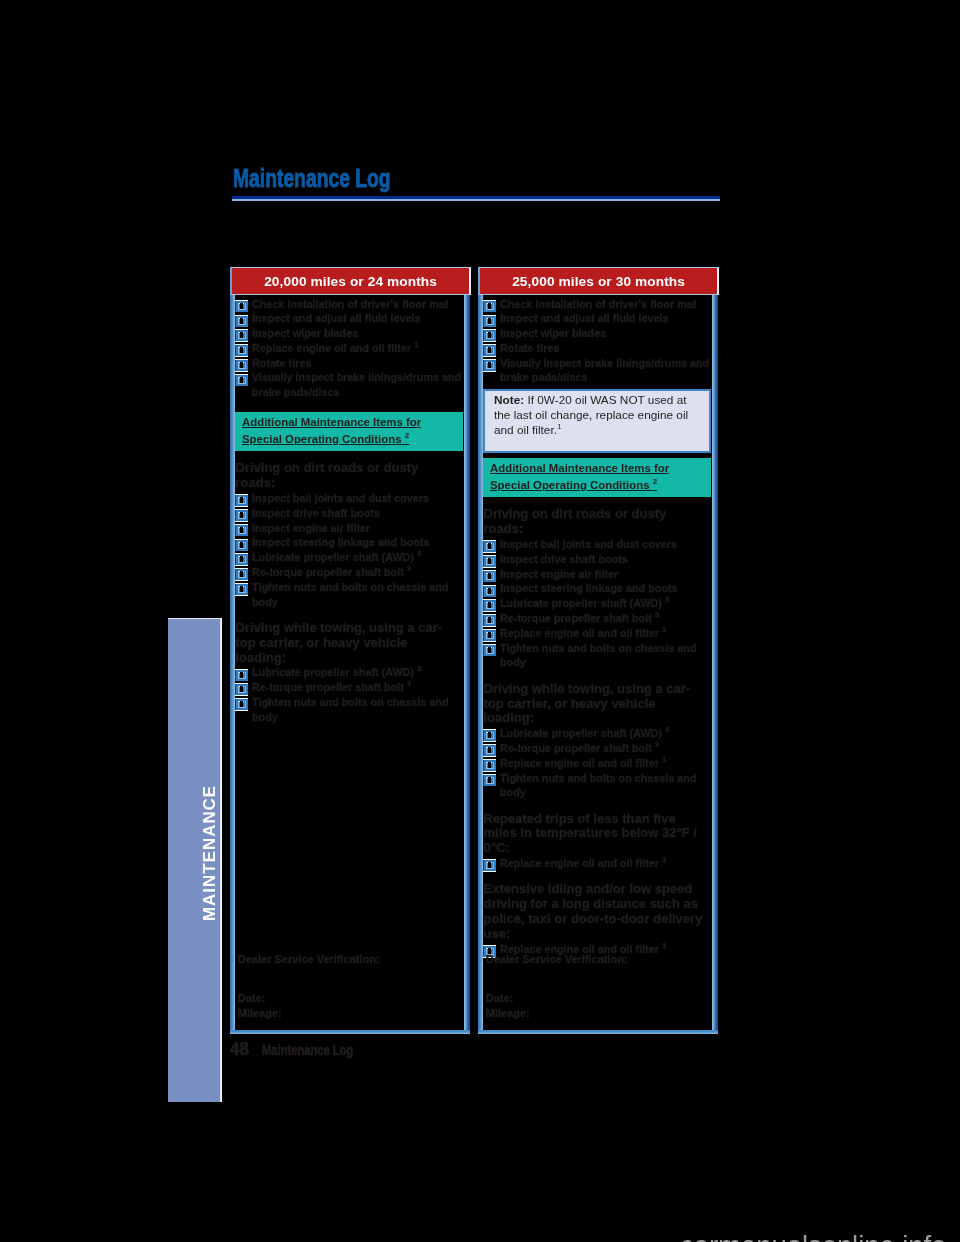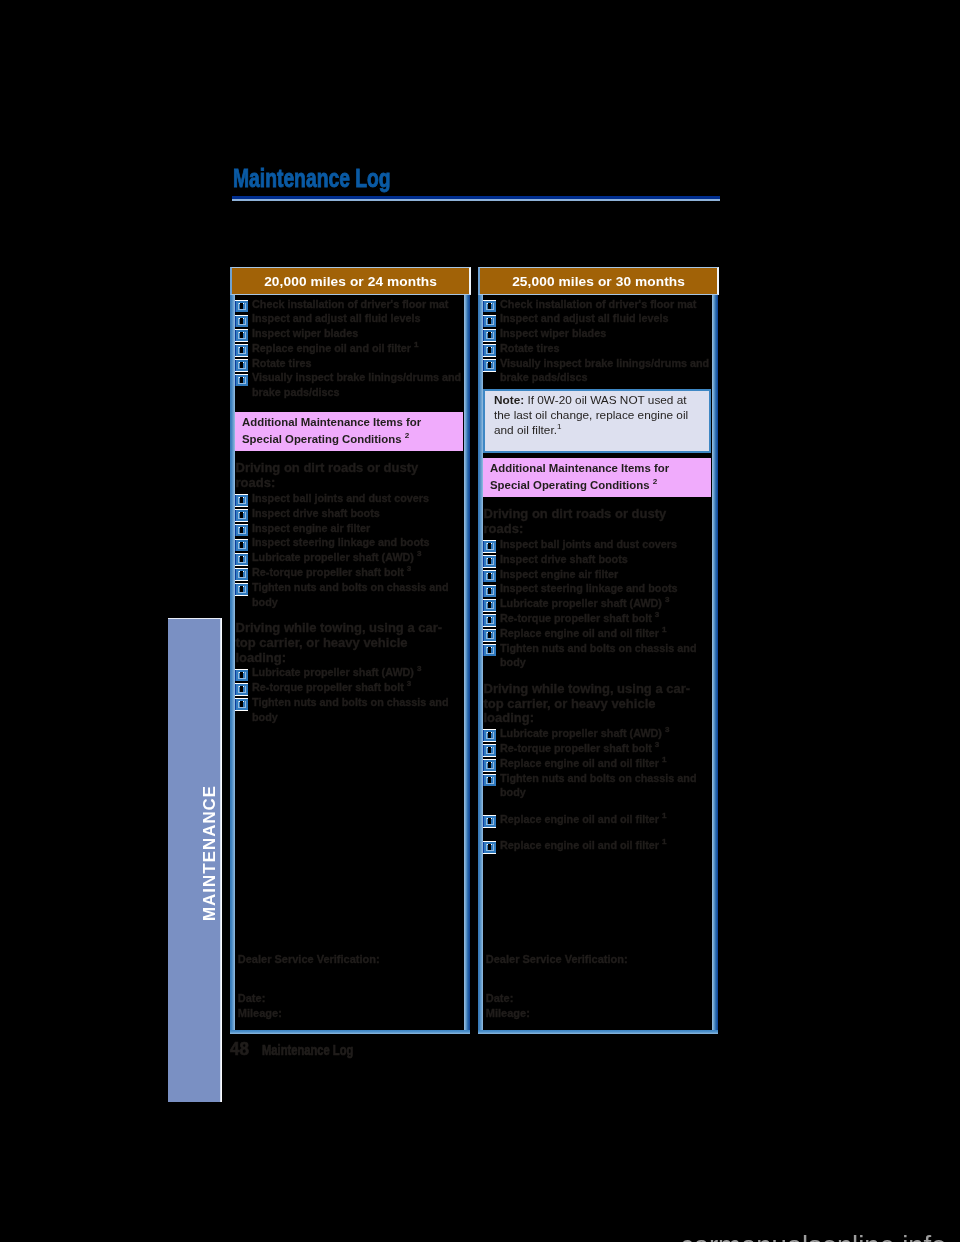--- a/index.html
+++ b/index.html
@@ -24,21 +24,21 @@
   .side-tab-label{position:absolute;left:35px;top:303px;
       transform:rotate(-90deg);transform-origin:0 0;
       color:#fff;font-weight:bold;font-size:16.9px;letter-spacing:1.03px;
       white-space:nowrap;line-height:13px;}
 
   
   .col{position:absolute;top:267px;}
   .col-l{left:230px;width:239.5px;}
   .col-r{left:478px;width:239.5px;}
 
-  .col-head{height:27.5px;width:241.2px;background:#a16207;color:#fff;font-weight:bold;
+  .col-head{height:27.5px;width:241.2px;background:#b91c1c;color:#fff;font-weight:bold;
       font-size:13.7px;text-align:center;line-height:27.5px;
       border-top:1.5px solid #a6c5e4;border-bottom:1.6px solid #a6c5e4;
       border-left:2.2px solid #6fa2d2;border-right:2.8px solid #eef4fb;
       box-sizing:border-box;letter-spacing:0.1px;}
   .col-body{box-sizing:border-box;background:#000;height:739px;position:relative;}
   .col-body .bd-l{position:absolute;left:0;top:0;width:5px;height:739px;
       background:linear-gradient(90deg,#3576b4 0%,#3e81bf 28%,#6fa3d0 70%,#95bde2 100%);}
   .col-body .bd-r{position:absolute;right:0;top:0;width:5.5px;height:739px;
       background:linear-gradient(90deg,#9cc0e3 0%,#6ba1ce 30%,#2b6cae 62%,#0c3f94 100%);}
   .col-body .bd-b{position:absolute;left:0;bottom:0;width:239.5px;height:4px;
@@ -49,22 +49,22 @@
   .item{position:relative;padding-left:17px;margin:0;
       font-size:10.8px;line-height:14.8px;color:#201d1b;font-weight:bold;
       -webkit-text-stroke:0.35px #201d1b;}
   .item .cb{position:absolute;left:0px;top:3.3px;}
   .plain{font-size:13px;line-height:14.8px;color:#201d1b;font-weight:bold;padding-left:0.5px;padding-right:2px;-webkit-text-stroke:0.35px #201d1b;}
   .gap{height:11.6px;}
   .subhead + .gap{height:10.8px;}
   sup{font-size:8.1px;vertical-align:super;line-height:0;}
 
   
-  .subhead{background:#f0abfc;color:#211e1c;font-weight:bold;font-size:11.4px;
-      line-height:17px;padding:2.5px 6px 2.5px 7px;margin:11.5px 0 0 0;}
+  .subhead{background:#14b8a6;color:#211e1c;font-weight:bold;font-size:11.4px;
+      line-height:17px;padding:2.5px 6px 2.5px 7px;margin:11.5px 0 0 0;text-decoration:underline;}
   .note + .subhead{margin-top:5px;}
   .note{background:#dde0ef;color:#211e1c;font-size:11.8px;line-height:15.1px;
       padding:2px 8px 12px 9px;margin:4px 0 0 0;border:2px solid #3e87c4;box-sizing:border-box;}
   .note b{font-weight:bold;}
 
   .verify-wrap{position:absolute;left:2.8px;top:657px;}
   .verify{font-size:11px;font-weight:bold;color:#201d1b;line-height:14.8px;-webkit-text-stroke:0.35px #201d1b;}
   .verify-gap{height:24.5px;}
 
   
@@ -419,30 +419,32 @@
           <div class="item"><span class="cb"><svg width="13.4" height="12.6" viewBox="0 0 134 126" shape-rendering="crispEdges">
                 <rect x="0" y="0" width="134" height="126" fill="#ffffff"></rect>
                 <rect x="0" y="9" width="10" height="108" fill="#0d3d9e"></rect>
                 <rect x="10" y="9" width="124" height="108" fill="#2f7abf"></rect>
                 <rect x="26" y="26" width="88" height="74" fill="#93b9de"></rect>
                 <rect x="36" y="34" width="68" height="58" fill="#2f7abf"></rect>
                 <rect x="42" y="28" width="50" height="10" fill="#ffffff"></rect>
                 <rect x="46" y="34" width="36" height="56" fill="#000000"></rect>
               </svg></span><span>Tighten nuts and bolts on chassis and body</span></div>
           <div class="gap"></div>
+          <div class="plain">Repeated trips of less than five miles in temperatures below 32°F / 0°C:</div>
           <div class="item"><span class="cb"><svg width="13.4" height="12.6" viewBox="0 0 134 126" shape-rendering="crispEdges">
                 <rect x="0" y="0" width="134" height="126" fill="#ffffff"></rect>
                 <rect x="0" y="9" width="10" height="108" fill="#0d3d9e"></rect>
                 <rect x="10" y="9" width="124" height="108" fill="#2f7abf"></rect>
                 <rect x="26" y="26" width="88" height="74" fill="#93b9de"></rect>
                 <rect x="36" y="34" width="68" height="58" fill="#2f7abf"></rect>
                 <rect x="42" y="28" width="50" height="10" fill="#ffffff"></rect>
                 <rect x="46" y="34" width="36" height="56" fill="#000000"></rect>
               </svg></span><span>Replace engine oil and oil filter <sup>1</sup></span></div>
           <div class="gap"></div>
+          <div class="plain">Extensive idling and/or low speed driving for a long distance such as police, taxi or door-to-door delivery use:</div>
           <div class="item"><span class="cb"><svg width="13.4" height="12.6" viewBox="0 0 134 126" shape-rendering="crispEdges">
                 <rect x="0" y="0" width="134" height="126" fill="#ffffff"></rect>
                 <rect x="0" y="9" width="10" height="108" fill="#0d3d9e"></rect>
                 <rect x="10" y="9" width="124" height="108" fill="#2f7abf"></rect>
                 <rect x="26" y="26" width="88" height="74" fill="#93b9de"></rect>
                 <rect x="36" y="34" width="68" height="58" fill="#2f7abf"></rect>
                 <rect x="42" y="28" width="50" height="10" fill="#ffffff"></rect>
                 <rect x="46" y="34" width="36" height="56" fill="#000000"></rect>
               </svg></span><span>Replace engine oil and oil filter <sup>1</sup></span></div>
           <div class="verify-wrap">

